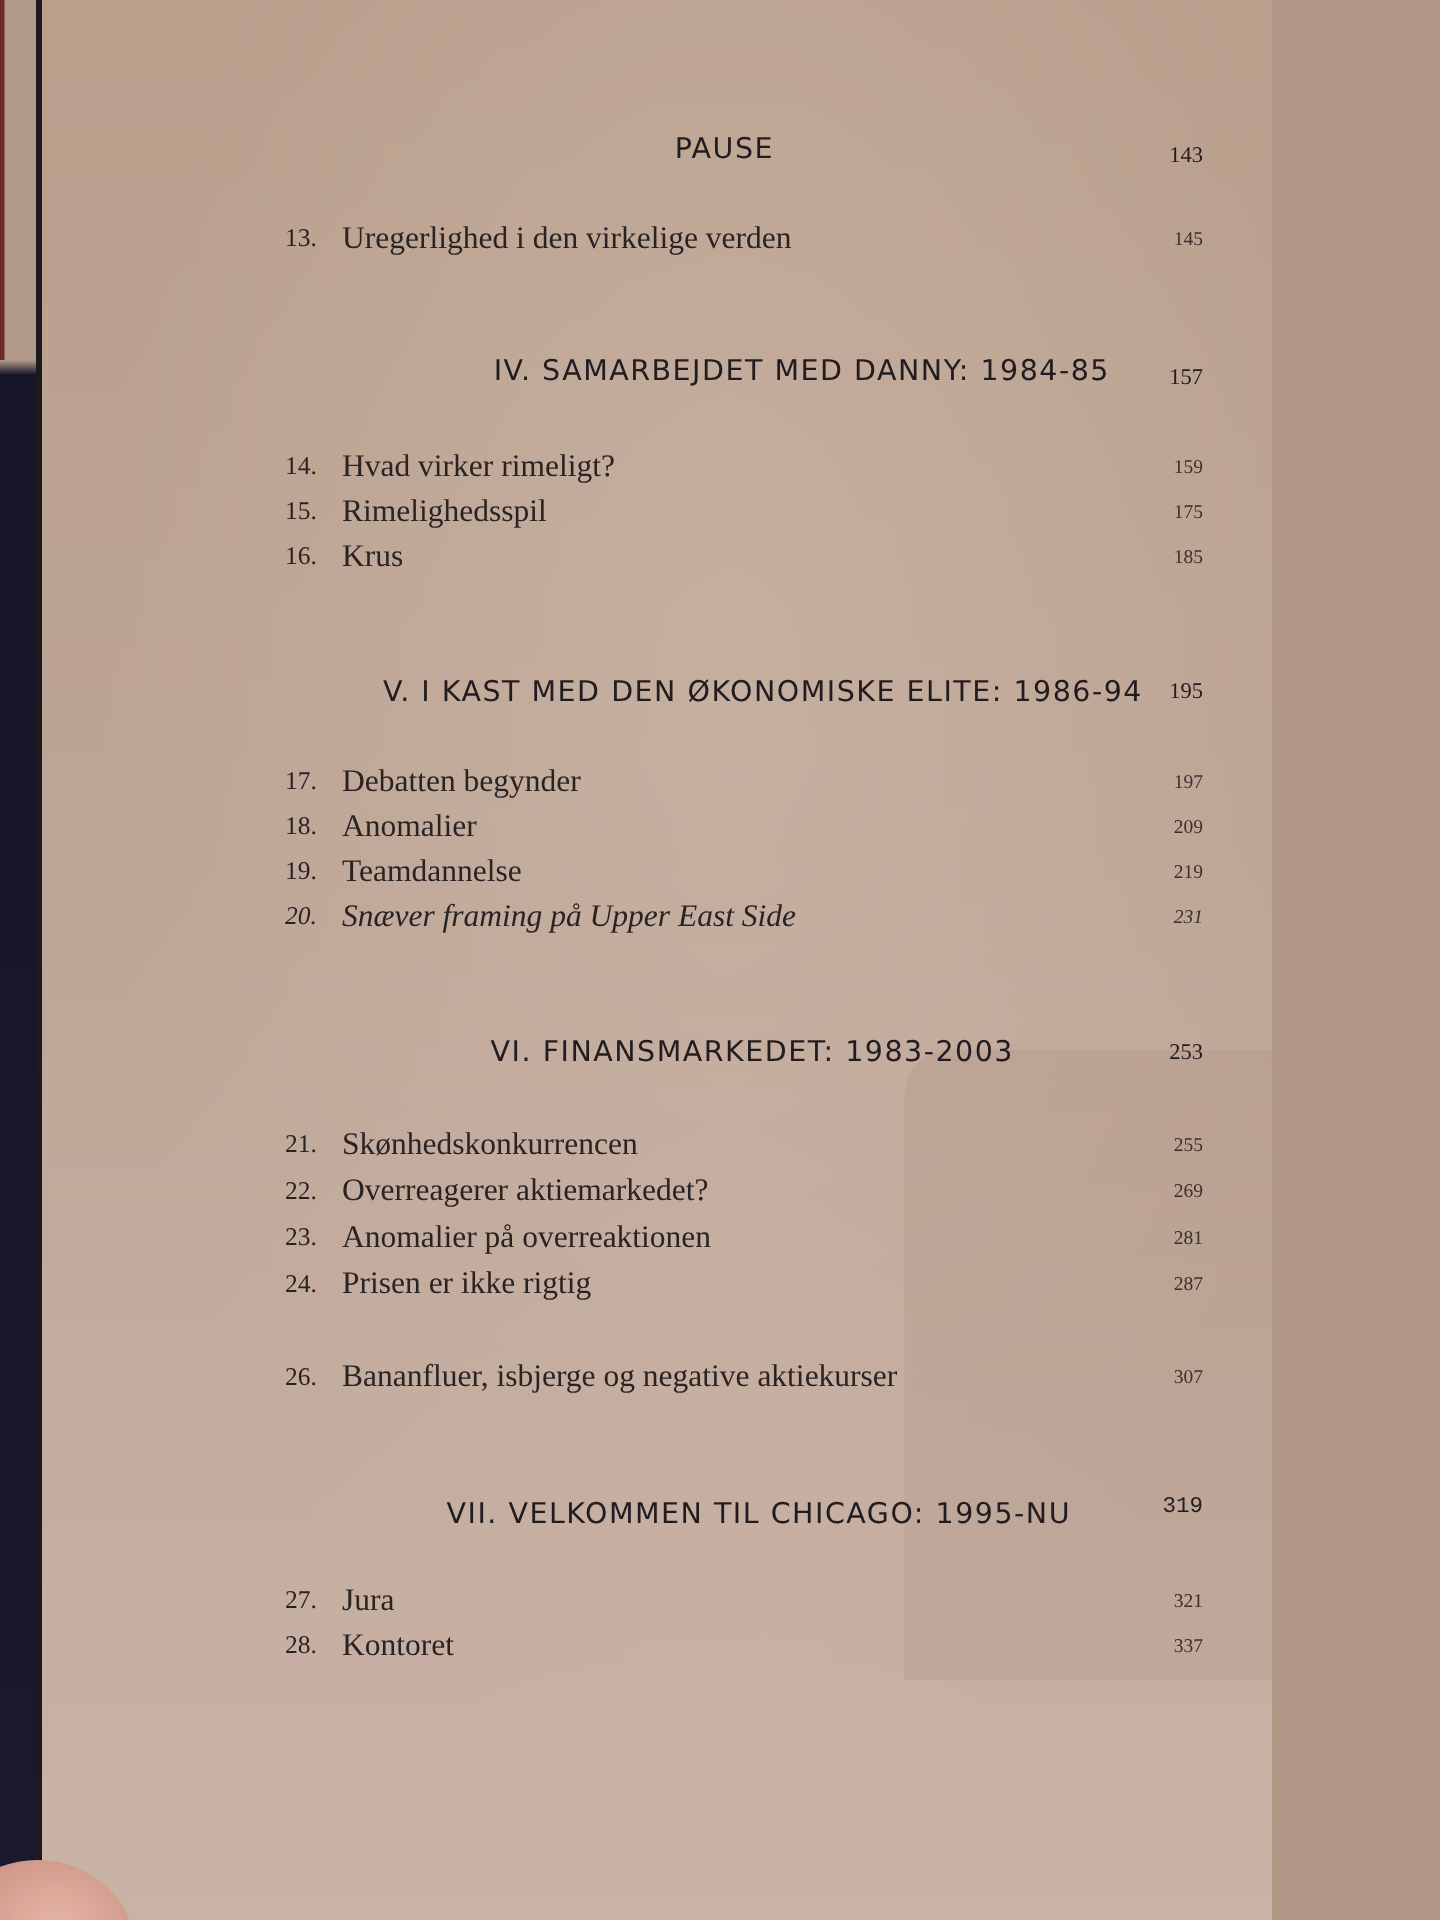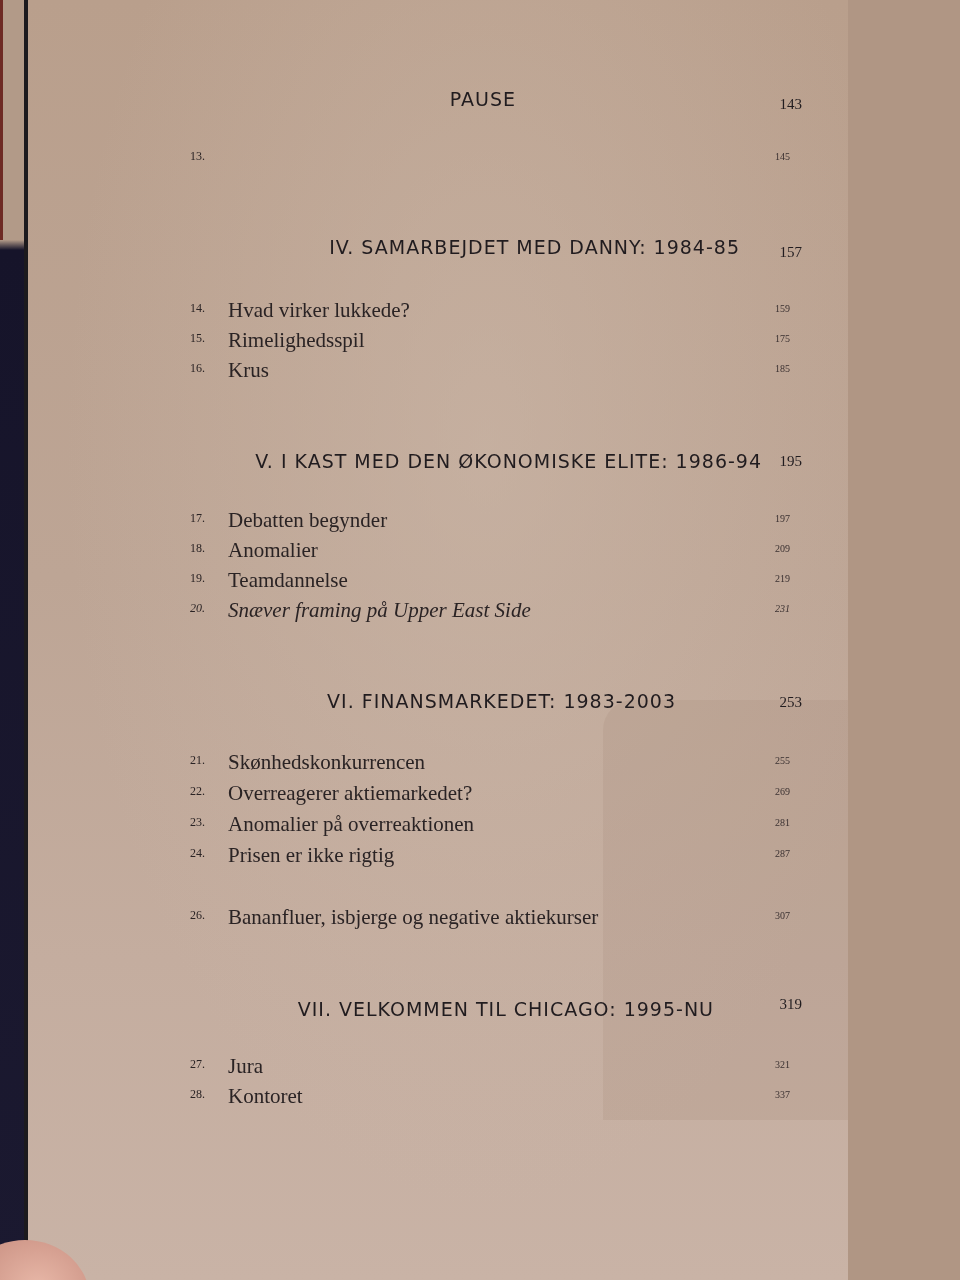--- a/index.html
+++ b/index.html
@@ -120,32 +120,32 @@
       left: 162px;
       width: 612px;
       height: 28px;
       font-family: "Liberation Serif", serif;
       font-size: 21px;
       color: #2a2324;
     }
     .entry .num {
       position: absolute;
       left: 0; top: 0;
-      font-size: 12px;
+      font-size: 17px;
       top: 3px;
     }
     .entry .title {
       position: absolute;
       left: 38px; top: 0;
       white-space: nowrap;
     }
     .entry .pg {
       position: absolute;
-      right: 12px; top: 5px;
-      font-size: 10px;
+      right: 0; top: 5px;
+      font-size: 13px;
       color: #3a3030;
     }
   </style>
 </head>
 <body>
 
 <div class="scene">
   <div class="cover-left"></div>
   <div class="spine-line"></div>
 
@@ -153,30 +153,31 @@
     <div class="bleed"></div>
 
     <div class="toc">
 
       <div class="part" style="top:88px;">
         <span class="part-title" style="right:286px;">PAUSE</span>
         <span class="part-page" style="top:8px;">143</span>
       </div>
       <div class="entry" style="top:146px;">
         <span class="num">13.</span>
+        <span class="title">Uregerlighed i den virkelige verden</span>
         <span class="pg">145</span>
       </div>
 
       <div class="part" style="top:236px;">
         <span class="part-title">IV. SAMARBEJDET MED DANNY: 1984-85</span>
         <span class="part-page" style="top:8px;">157</span>
       </div>
       <div class="entry" style="top:298px;">
         <span class="num">14.</span>
-        <span class="title">Hvad virker lukkede?</span>
+        <span class="title">Hvad virker rimeligt?</span>
         <span class="pg">159</span>
       </div>
       <div class="entry" style="top:328px;">
         <span class="num">15.</span>
         <span class="title">Rimelighedsspil</span>
         <span class="pg">175</span>
       </div>
       <div class="entry" style="top:358px;">
         <span class="num">16.</span>
         <span class="title">Krus</span>
@@ -233,21 +234,21 @@
         <span class="pg">287</span>
       </div>
       <div class="entry" style="top:905px;">
         <span class="num">26.</span>
         <span class="title">Bananfluer, isbjerge og negative aktiekurser</span>
         <span class="pg">307</span>
       </div>
 
       <div class="part" style="top:998px;">
         <span class="part-title" style="right:88px;">VII. VELKOMMEN TIL CHICAGO: 1995-NU</span>
-        <span class="part-page" style="top:-2px;">319</span>
+        <span class="part-page" style="top:-2px;font-family:Liberation Mono, monospace;">319</span>
       </div>
       <div class="entry" style="top:1054px;">
         <span class="num">27.</span>
         <span class="title">Jura</span>
         <span class="pg">321</span>
       </div>
       <div class="entry" style="top:1084px;">
         <span class="num">28.</span>
         <span class="title">Kontoret</span>
         <span class="pg">337</span>

